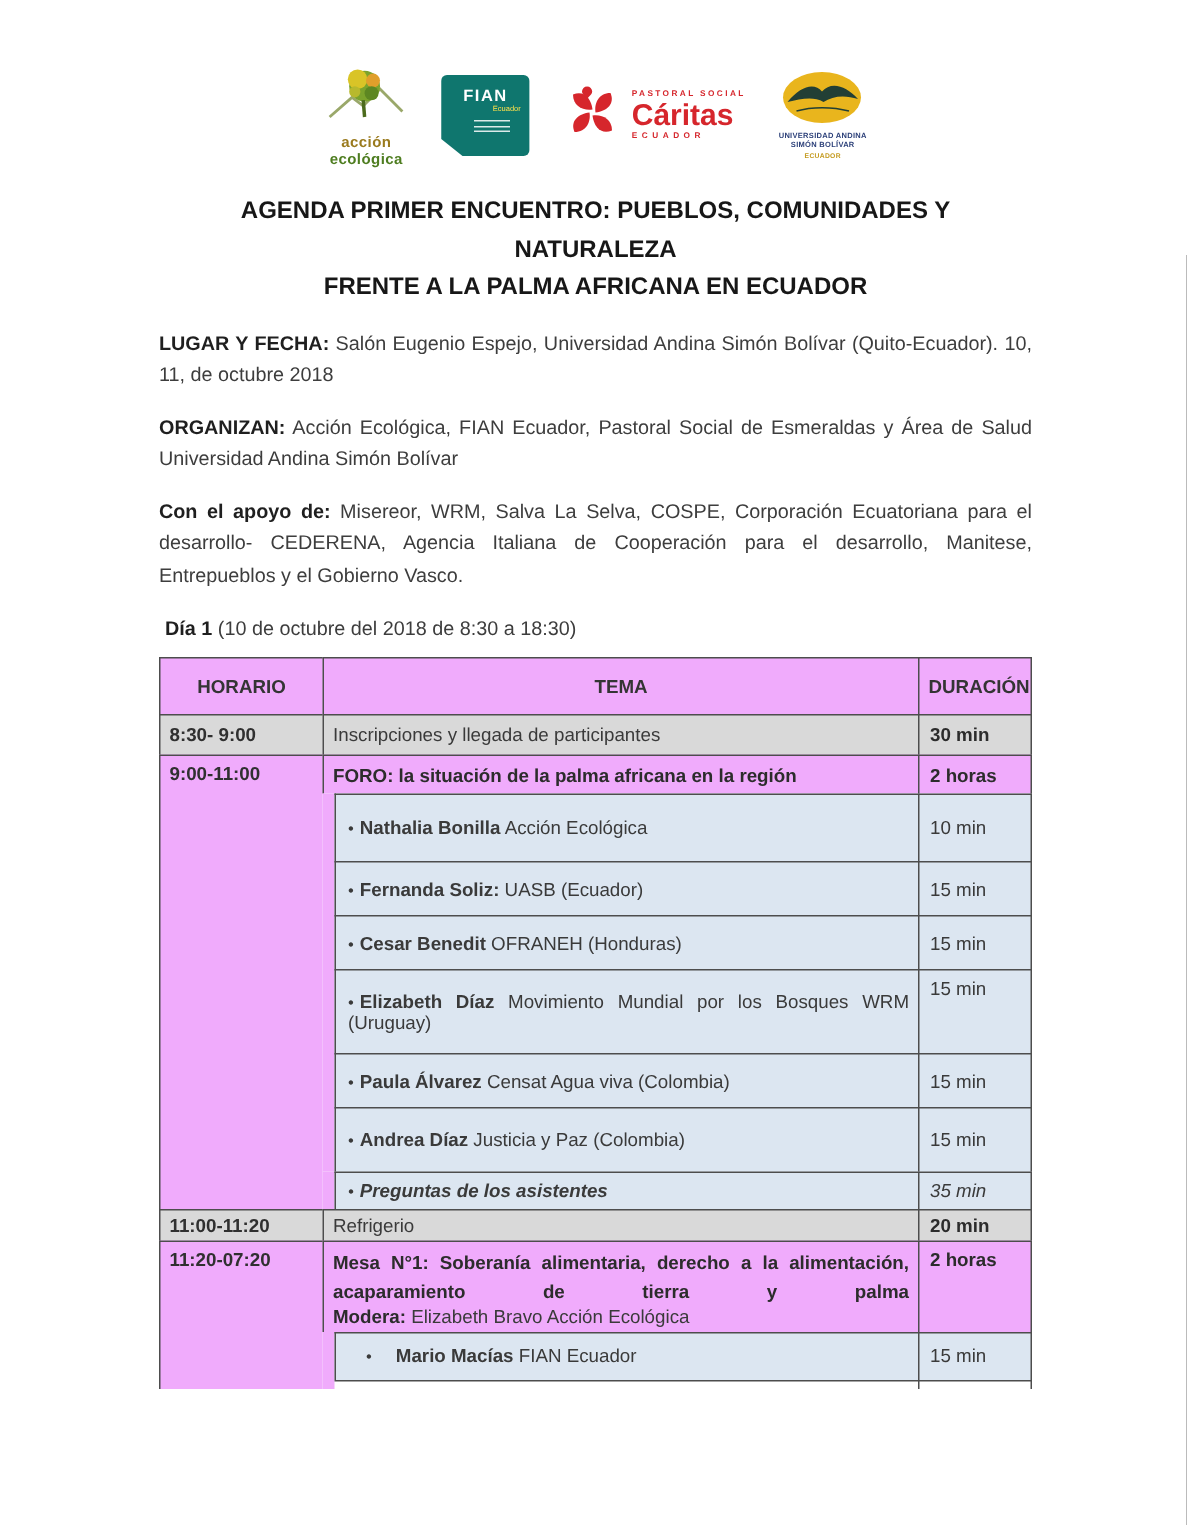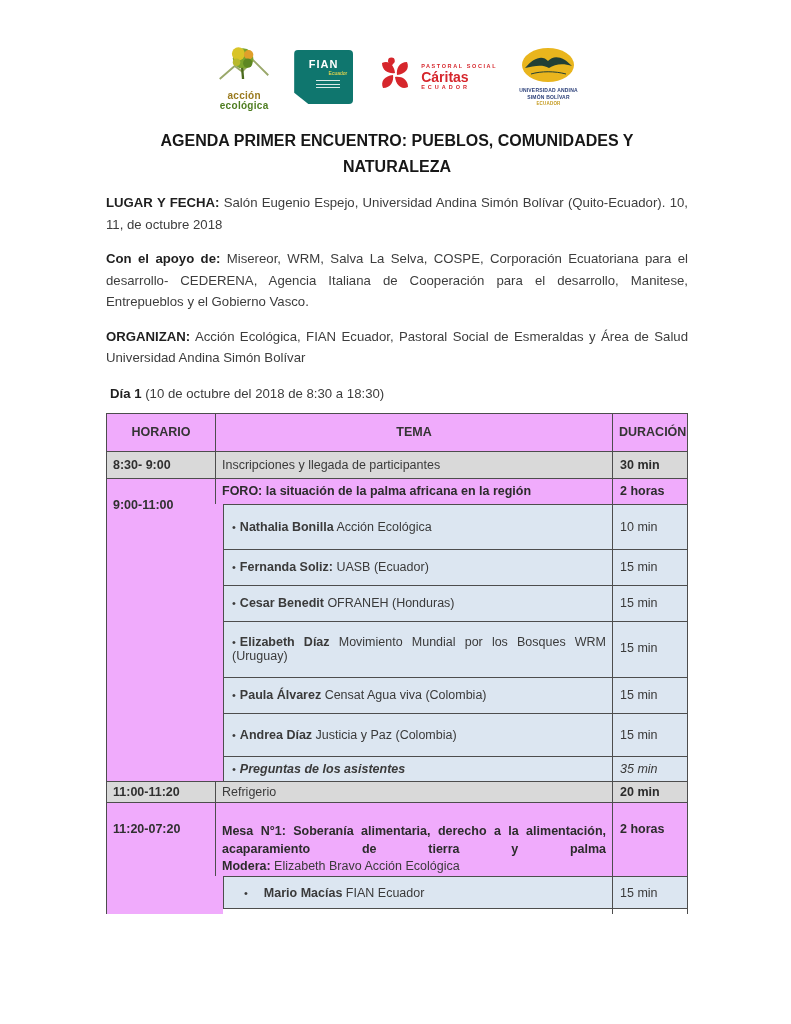--- a/index.html
+++ b/index.html
@@ -19,42 +19,42 @@
   .fian-box { width:59px; height:54px; background:#0f766e;
     clip-path:polygon(0 0,100% 0,100% 100%,24% 100%,0 79%);
     border-radius:4px; display:flex; flex-direction:column; align-items:center; padding-top:9px; }
   .fian-word { color:#fff; font-weight:bold; font-size:11px; letter-spacing:1px; line-height:1; }
   .fian-sub { color:#ffe24a; font-size:5px; line-height:1.4; align-self:flex-end; margin-right:6px; }
   .fian-lines { width:24px; margin-top:3px; margin-left:8px; }
   .fian-lines div { height:1px; background:rgba(255,255,255,.85); margin-bottom:2.5px; }
   .caritas { flex-direction:row; gap:6px; align-items:center; }
   .car-txt { display:flex; flex-direction:column; line-height:1.15; }
   .car-top { font-size:5.5px; font-weight:bold; letter-spacing:1.6px; color:#d6262c; }
-  .car-name { font-size:14px; font-weight:bold; color:#d6262c; line-height:1.05; }
+  .car-name { font-size:20px; font-weight:bold; color:#d6262c; line-height:1.05; }
   .car-bot { font-size:5.5px; font-weight:bold; letter-spacing:3px; color:#d6262c; }
   .uasb-txt { font-size:5px; font-weight:bold; color:#2b3f78; line-height:1.35; text-align:center; letter-spacing:.2px; }
   .uasb-ec { font-size:4.5px; color:#c49a1e; font-weight:bold; }
   
   .title { text-align:center; font-size:16px; font-weight:bold; color:#171717; line-height:1.6; margin:10px 0 6px; }
   .para { font-size:13.2px; line-height:1.63; text-align:justify; margin-top:13px; }
   .para b { color:#1f1f1f; }
   .day { font-size:13.2px; margin:17px 4px 12px; }
   .day b { color:#1f1f1f; }
   
   table.agenda { border-collapse:separate; border-spacing:0; table-layout:fixed; width:582px; font-size:12.5px; }
   td { box-sizing:border-box; vertical-align:middle; padding:3px 6px; color:#3a3a3a; }
   .bt { border-top:1px solid #4d4d4d; }
   .bl { border-left:1px solid #4d4d4d; }
   .br { border-right:1px solid #4d4d4d; }
   .bgA { background:#f0abfc; }
   .bgB { background:#dce6f1; }
   .bgG { background:#d9d9d9; }
   .hdr td { font-weight:bold; text-align:center; color:#343434; height:38px; }
   .timecell { text-align:left; font-weight:bold; color:#303030; }
-  .vtop { vertical-align:top; padding-top:19px; }
+  .vtop { vertical-align:top; padding-top:5px; }
   .bold { font-weight:bold; color:#2c2c2c; }
   .r-ins td { height:27px; }
   .r-foro td { height:26px; }
   .r-sp1 td { height:45px; }
   .r-sp2 td { height:36px; }
   .r-eliz td { height:56px; }
   .r-and td { height:43px; }
   .r-preg td { height:25px;font-style:italic; }
   .r-ref td { height:14px; }
   .r-mesa td { height:59px; }
@@ -143,27 +143,28 @@
       <div class="uasb-txt">
         <div>UNIVERSIDAD ANDINA</div>
         <div>SIMÓN BOLÍVAR</div>
         <div class="uasb-ec">ECUADOR</div>
       </div>
     </div>
   </div>
 
   <h1 class="title">
     <span>AGENDA PRIMER ENCUENTRO: PUEBLOS, COMUNIDADES Y NATURALEZA</span><br>
+    <span>FRENTE A LA PALMA AFRICANA EN ECUADOR</span>
   </h1>
 
   <p class="para"><b>LUGAR Y FECHA:</b><span> Salón Eugenio Espejo, Universidad Andina Simón Bolívar (Quito-Ecuador). 10, 11, de octubre 2018</span></p>
 
+  <p class="para"><b>ORGANIZAN:</b><span> Acción Ecológica, FIAN Ecuador, Pastoral Social de Esmeraldas y Área de Salud Universidad Andina Simón Bolívar</span></p>
+
   <p class="para"><b>Con el apoyo de:</b><span> Misereor, WRM, Salva La Selva, COSPE, Corporación Ecuatoriana para el desarrollo- CEDERENA, Agencia Italiana de Cooperación para el desarrollo, Manitese, Entrepueblos y el Gobierno Vasco.</span></p>
-
-  <p class="para"><b>ORGANIZAN:</b><span> Acción Ecológica, FIAN Ecuador, Pastoral Social de Esmeraldas y Área de Salud Universidad Andina Simón Bolívar</span></p>
 
   <p class="day"><b>Día 1</b><span> (10 de octubre del 2018 de 8:30 a 18:30)</span></p>
 
   <table class="agenda">
     <colgroup>
         <col style="width:109px">
         <col style="width:8px">
         <col style="width:389px">
         <col style="width:76px">
       </colgroup>

